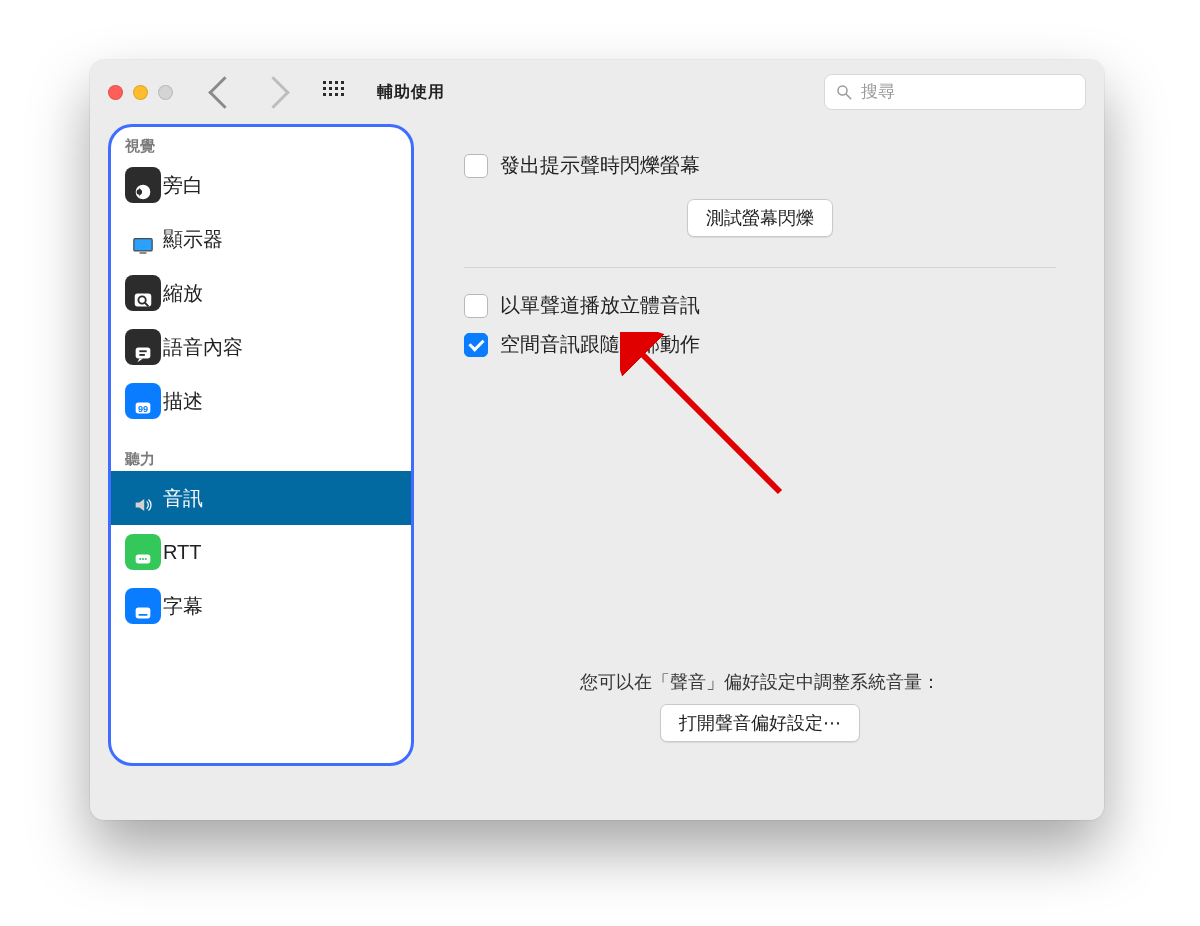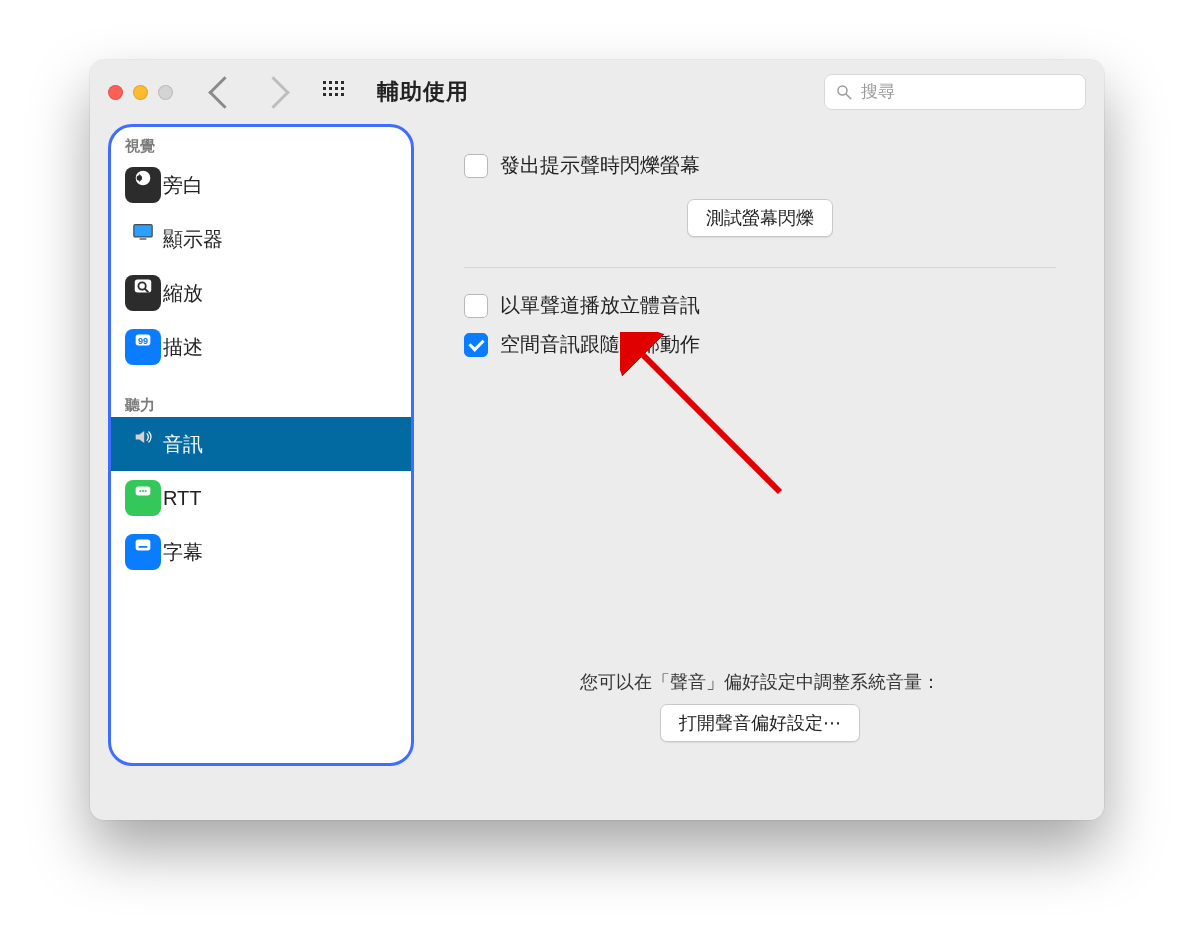--- a/index.html
+++ b/index.html
@@ -73,21 +73,21 @@
     grid-template-columns: repeat(4, 3px);
     grid-template-rows: repeat(3, 3px);
     gap: 3px;
     margin-left: 20px;
   }
   .gridicon span {
     background:#2b2b2b; width:3px; height:3px;
   }
 
   .title {
-    font-size: 22px;
+    font-size: 16px;
     font-weight: 700;
     margin-left: 14px;
     letter-spacing: 1px;
   }
 
   .search {
     margin-left: auto;
     width: 240px;
     height: 34px;
     border-radius: 8px;
@@ -141,21 +141,21 @@
     cursor: default;
   }
   .item.selected {
     background: #0369a1;
     color: #ffffff;
   }
   .item .icon {
     width: 36px; height: 36px;
     border-radius: 8px;
     display: flex;
-    align-items: flex-start;
+    align-items: flex-end;
     justify-content: center;
     flex: 0 0 36px;
   }
   .icon svg { width: 22px; height: 22px; }
   .icon.dark { background: #2c2c2c; }
   .icon.blue { background: #0a7cff; }
   .icon.green { background: #34c759; }
   .icon.display { background: none; }
 
   
@@ -327,20 +327,31 @@
           <div class="icon dark">
             <svg viewBox="0 0 24 24">
                 <rect x="3" y="5" width="18" height="14" rx="3" fill="#fff"></rect>
                 <circle cx="11" cy="12" r="4" fill="none" stroke="#2c2c2c" stroke-width="2"></circle>
                 <line x1="14" y1="15" x2="18" y2="19" stroke="#2c2c2c" stroke-width="2"></line>
               </svg>
           </div>
           <span>縮放</span>
         </div>
 
+        <div class="item">
+          <div class="icon dark">
+            <svg viewBox="0 0 24 24">
+                <rect x="4" y="5" width="16" height="12" rx="3" fill="#fff"></rect>
+                <line x1="8" y1="9" x2="16" y2="9" stroke="#2c2c2c" stroke-width="2"></line>
+                <line x1="8" y1="13" x2="14" y2="13" stroke="#2c2c2c" stroke-width="2"></line>
+                <path d="M8 17l-2 4 6-4" fill="#fff"></path>
+              </svg>
+          </div>
+          <span>語音內容</span>
+        </div>
 
         <div class="item">
           <div class="icon blue">
             <svg viewBox="0 0 24 24">
                 <rect x="4" y="6" width="16" height="12" rx="3" fill="#fff"></rect>
                 <text x="12" y="16" text-anchor="middle" font-size="10" font-weight="700" fill="#0a7cff">99</text>
               </svg>
           </div>
           <span>描述</span>
         </div>

